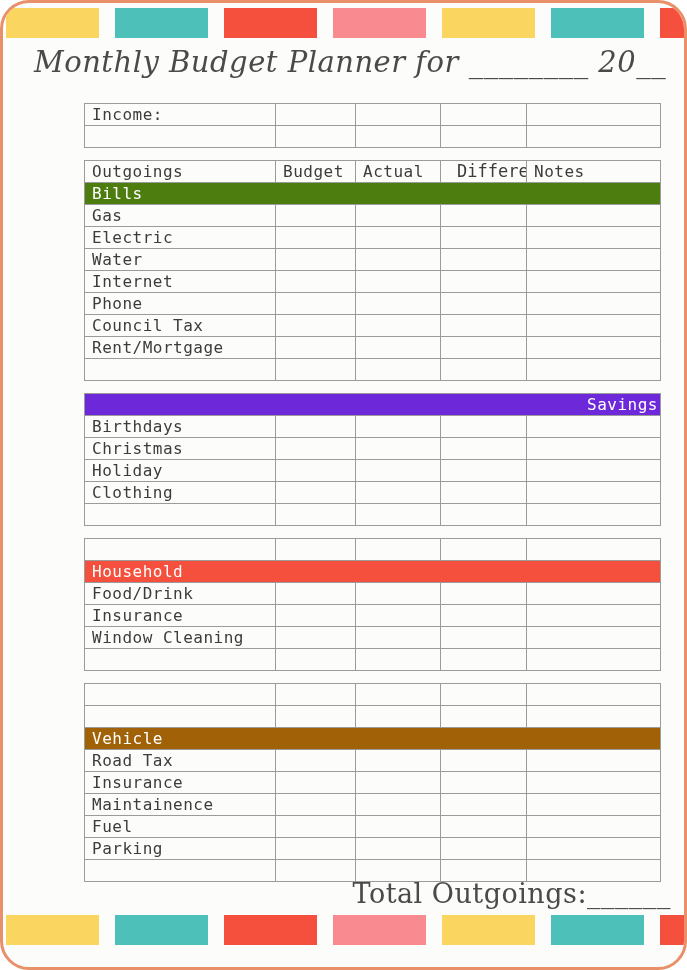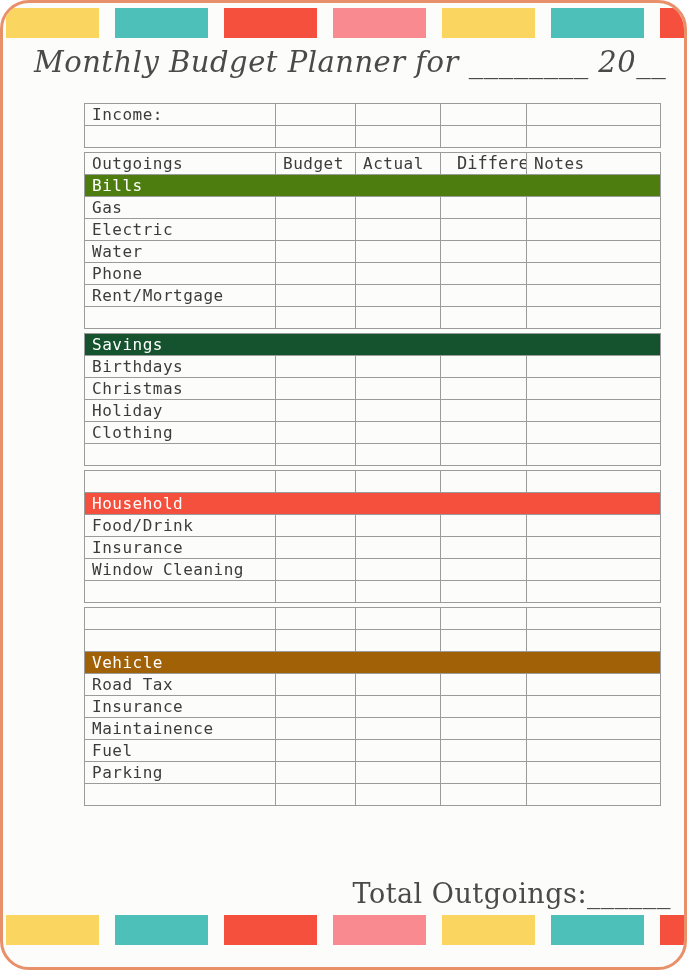--- a/index.html
+++ b/index.html
@@ -26,21 +26,21 @@
 
   .title{
     position:absolute;left:31px;top:42px;margin:0;
     font-family:"DejaVu Serif", serif;font-style:italic;font-weight:normal;
     font-size:29px;color:#4A4A4A;white-space:nowrap;letter-spacing:0.5px;
   }
 
   .sheet{position:absolute;left:81px;top:100px;width:576px;}
   table.grid{
     border-collapse:collapse;table-layout:fixed;width:576px;
-    margin:0 0 4px 0;border:1px solid #838383;
+    margin:0 0 12px 0;border:1px solid #838383;
   }
   col.c0{width:191px;} col.c1{width:80px;} col.c2{width:85px;}
   col.c3{width:86px;} col.c4{width:134px;}
   td{
     border:1px solid #9B9B9B;height:21px;line-height:21px;
     padding:0 2px 0 7px;font-size:16px;letter-spacing:0.5px;
     color:#3C3C3C;overflow:hidden;white-space:nowrap;
   }
   td.hdr-sm{font-size:17px;letter-spacing:0;padding-left:16px;}
   td.bar{color:#FFFFFF;}
@@ -130,27 +130,41 @@
             <td></td>
           </tr>
         <tr>
             <td>Water</td>
             <td></td>
             <td></td>
             <td></td>
             <td></td>
           </tr>
         <tr>
+            <td>Internet</td>
+            <td></td>
+            <td></td>
+            <td></td>
+            <td></td>
+          </tr>
+        <tr>
             <td>Phone</td>
             <td></td>
             <td></td>
             <td></td>
             <td></td>
           </tr>
         <tr>
+            <td>Council Tax</td>
+            <td></td>
+            <td></td>
+            <td></td>
+            <td></td>
+          </tr>
+        <tr>
             <td>Rent/Mortgage</td>
             <td></td>
             <td></td>
             <td></td>
             <td></td>
           </tr>
         <tr>
             <td></td>
             <td></td>
             <td></td>
@@ -163,21 +177,21 @@
     <table class="grid">
       <colgroup>
           <col class="c0">
           <col class="c1">
           <col class="c2">
           <col class="c3">
           <col class="c4">
         </colgroup>
       <tbody>
         <tr>
-          <td class="bar" colspan="5" style="background: #14532d;">Savings</td>
+          <td class="bar" colspan="5" style="background: #6d28d9; text-align: right;">Savings</td>
         </tr>
         <tr>
             <td>Birthdays</td>
             <td></td>
             <td></td>
             <td></td>
             <td></td>
           </tr>
         <tr>
             <td>Christmas</td>

